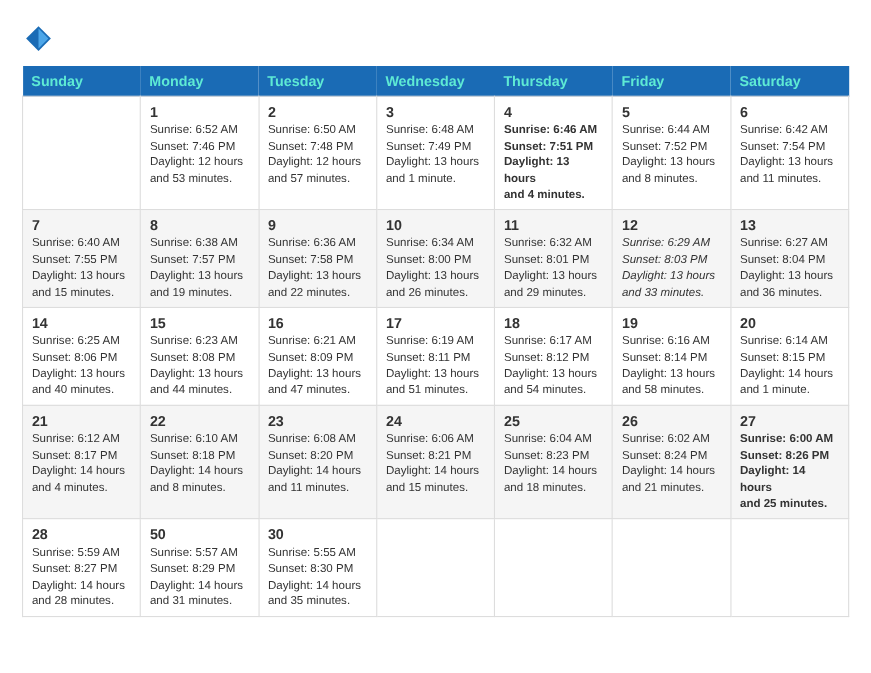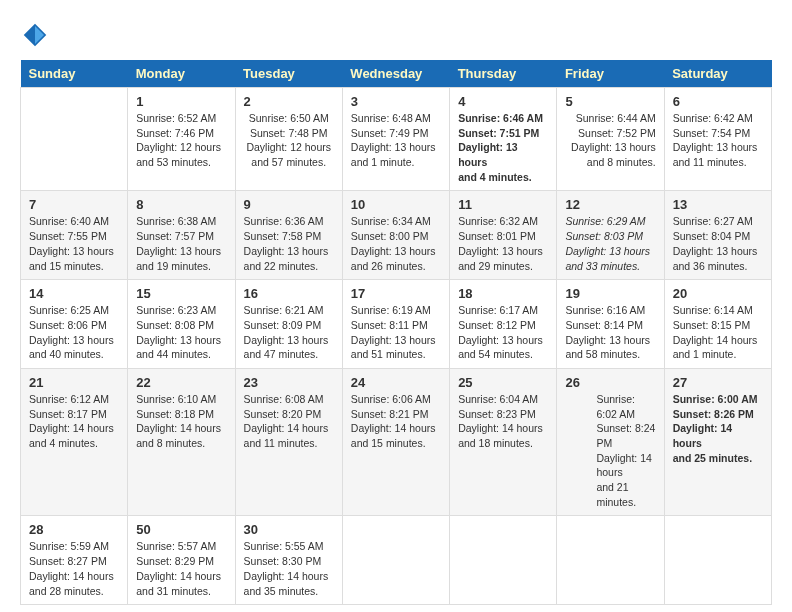--- a/index.html
+++ b/index.html
@@ -46,21 +46,21 @@
       font-size: 16px;
       color: #555;
     }
     table {
       width: 100%;
       border-collapse: collapse;
       font-size: 11px;
     }
     thead tr th {
       background-color: #1a6bb5;
-      color: #fef9c3;
+      color: #5eead4;
       text-align: left;
       padding: 6px 8px;
       font-size: 13px;
       font-weight: bold;
     }
     tbody tr td {
       border: 1px solid #ddd;
       vertical-align: top;
       padding: 6px 8px;
       width: 14.28%;
@@ -126,42 +126,42 @@
         <td class="empty-cell"></td>
         <td>
           <span class="day-number">1</span>
           <div class="day-info" style="white-space: pre-line;">Sunrise: 6:52 AM
 Sunset: 7:46 PM
 Daylight: 12 hours
 and 53 minutes.</div>
         </td>
         <td>
           <span class="day-number">2</span>
-          <div class="day-info" style="white-space: pre-line; text-align: center;">Sunrise: 6:50 AM
+          <div class="day-info" style="white-space: pre-line;">Sunrise: 6:50 AM
 Sunset: 7:48 PM
 Daylight: 12 hours
 and 57 minutes.</div>
         </td>
         <td>
           <span class="day-number">3</span>
           <div class="day-info" style="white-space: pre-line;">Sunrise: 6:48 AM
 Sunset: 7:49 PM
 Daylight: 13 hours
 and 1 minute.</div>
         </td>
         <td>
           <span class="day-number">4</span>
           <div class="day-info" style="white-space: pre-line; font-weight: bold;">Sunrise: 6:46 AM
 Sunset: 7:51 PM
 Daylight: 13 hours
 and 4 minutes.</div>
         </td>
         <td>
           <span class="day-number">5</span>
-          <div class="day-info" style="white-space: pre-line; text-align: right;">Sunrise: 6:44 AM
+          <div class="day-info" style="white-space: pre-line;">Sunrise: 6:44 AM
 Sunset: 7:52 PM
 Daylight: 13 hours
 and 8 minutes.</div>
         </td>
         <td>
           <span class="day-number">6</span>
           <div class="day-info" style="white-space: pre-line;">Sunrise: 6:42 AM
 Sunset: 7:54 PM
 Daylight: 13 hours
 and 11 minutes.</div>
@@ -300,21 +300,21 @@
         </td>
         <td>
           <span class="day-number">25</span>
           <div class="day-info" style="white-space: pre-line;">Sunrise: 6:04 AM
 Sunset: 8:23 PM
 Daylight: 14 hours
 and 18 minutes.</div>
         </td>
         <td>
           <span class="day-number">26</span>
-          <div class="day-info" style="white-space: pre-line; margin-left: 31px;">Sunrise: 6:02 AM
+          <div class="day-info" style="white-space: pre-line;">Sunrise: 6:02 AM
 Sunset: 8:24 PM
 Daylight: 14 hours
 and 21 minutes.</div>
         </td>
         <td>
           <span class="day-number">27</span>
           <div class="day-info" style="white-space: pre-line; font-weight: bold;">Sunrise: 6:00 AM
 Sunset: 8:26 PM
 Daylight: 14 hours
 and 25 minutes.</div>

